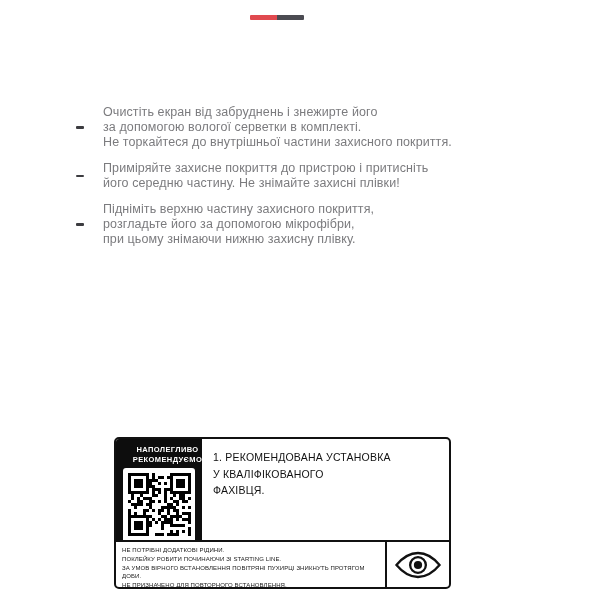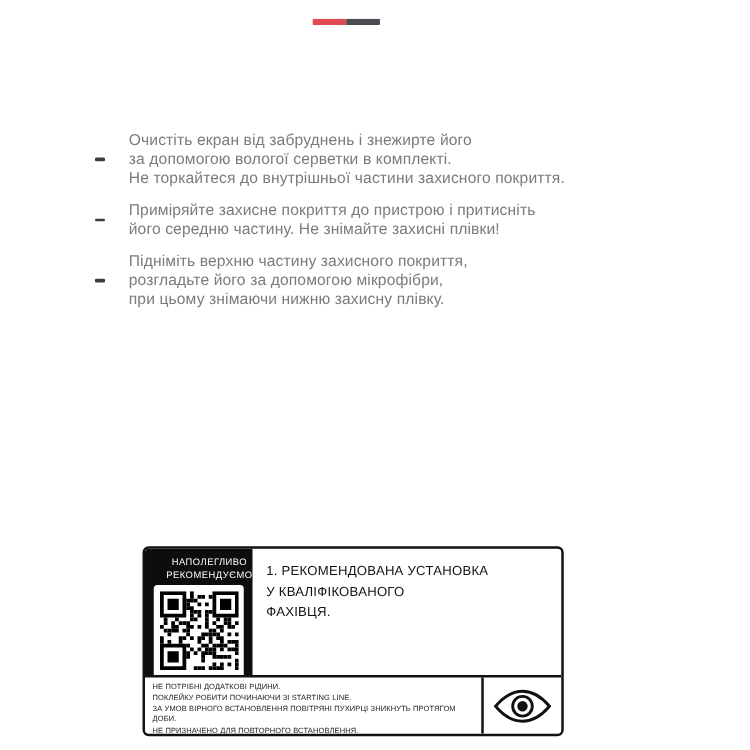--- a/index.html
+++ b/index.html
@@ -35,21 +35,21 @@
     position:absolute;left:114px;top:437px;width:337px;height:152px;
     border:2px solid #111111;border-radius:5px;box-sizing:border-box;
     display:flex;flex-direction:column;overflow:hidden;background:#fff;
   }
   .box-top{flex:1;display:flex;min-height:0;}
   .box-left{
     width:86px;flex-shrink:0;background:#0d0d0d;
     display:flex;flex-direction:column;align-items:center;
   }
   .badge{
-    color:#ffffff;font-weight:400;font-size:7.5px;line-height:9.5px;
+    color:#ffffff;font-weight:700;font-size:7.5px;line-height:9.5px;
     text-align:center;padding:6px 2px 4px;letter-spacing:0.4px;white-space:pre-line;margin-left:17px;
   }
   .qr-panel{
     background:#ffffff;border-radius:3px 3px 0 0;margin:0 4px;flex:1;
     width:72px;display:flex;align-items:center;justify-content:center;
     box-sizing:border-box;
   }
   .box-right{
     flex:1;padding:10px 6px 4px 11px;color:#111111;font-weight:400;
     font-size:10.5px;line-height:16.5px;letter-spacing:0.2px;

